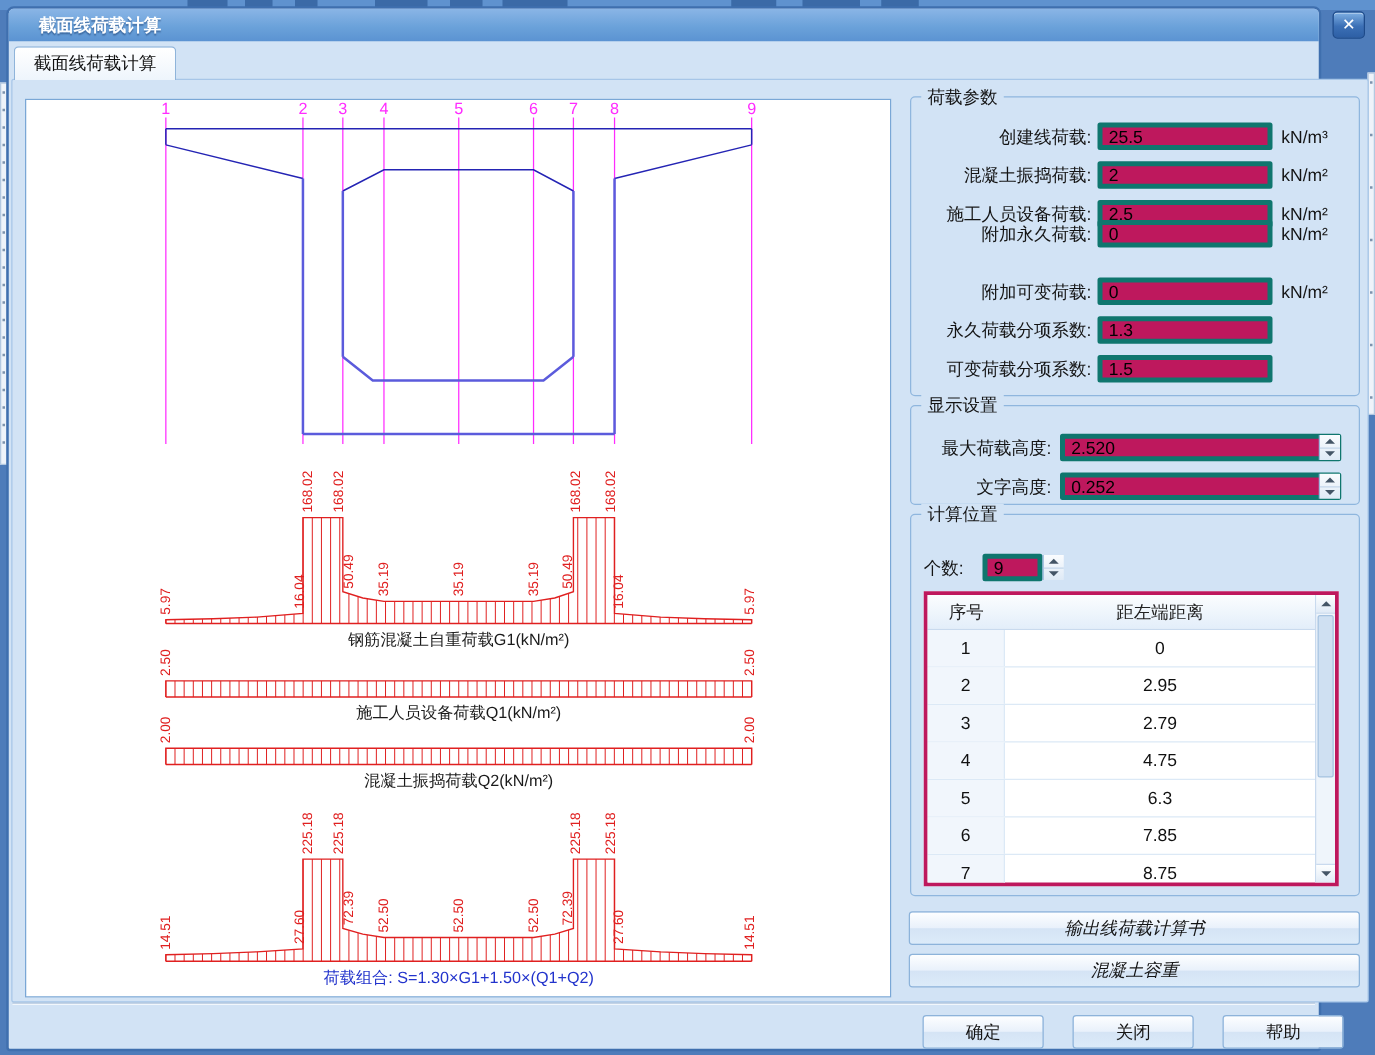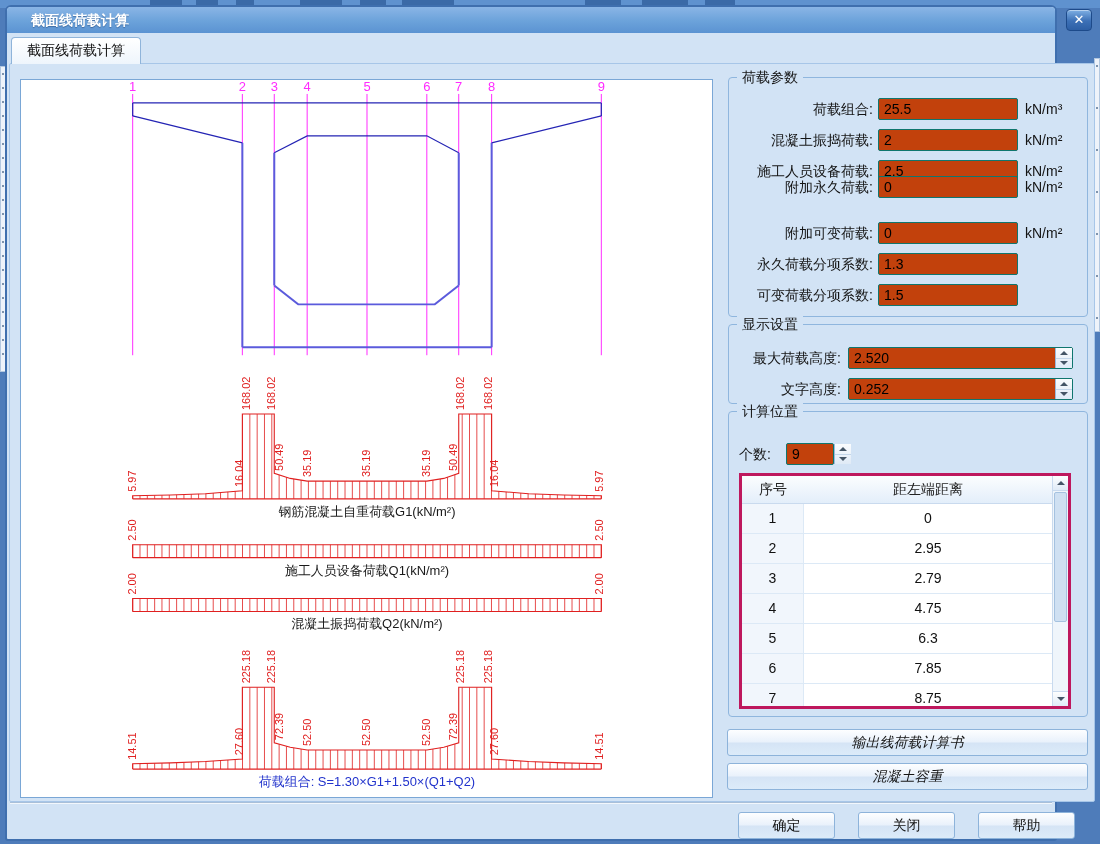--- a/index.html
+++ b/index.html
@@ -37,22 +37,22 @@
   .canvas { position:absolute; left:13px; top:72px; width:693px; height:719px;
             background:#fff; border:1px solid #7aa7d6; }
   .canvas svg { display:block; width:100%; height:100%; }
 
   
   .group { position:absolute; border:1px solid #8fb6de; border-radius:4px; }
   .group-title { position:absolute; top:-9px; left:8px; padding:0 5px; background:#d2e3f5;
                  font-size:14px; color:#141414; }
   .prow { position:absolute; height:22px; }
   .prow .lbl { position:absolute; top:3px; font-size:14px; color:#141414; text-align:right; }
-  .prow input { position:absolute; height:22px; border:1px solid #0f766e; border-radius:2px;
-                background:#c2410c; font-size:14px; color:#000; padding:0 5px;
+  .prow input { position:absolute; height:22px; border:4px solid #0f766e; border-radius:2px;
+                background:#be185d; font-size:14px; color:#000; padding:0 5px;
                 font-family:"Liberation Sans","DejaVu Sans",sans-serif; }
   .prow .unit { position:absolute; top:3px; font-size:14px; color:#141414; }
 
   
   .spin { position:absolute; width:17px; height:20px; border-left:1px solid #9ab9dc;
           background:linear-gradient(#fafcfe,#dfeaf6); display:flex; flex-direction:column; }
   .spin .sb { flex:1; position:relative; cursor:pointer; }
   .spin .sb + .sb { border-top:1px solid #c3d6ea; }
   .spin .tri-up, .spin .tri-dn { position:absolute; left:50%; top:50%; width:0; height:0; margin-left:-4px; }
   .tri-up { margin-top:-2px; border-left:4px solid transparent; border-right:4px solid transparent; border-bottom:4px solid #456; }
@@ -480,21 +480,21 @@
         <text fill="#e02020" font-size="11" text-anchor="start" transform="translate(478.5,677.1442449643888) rotate(-90)">27.60</text>
         <text fill="#e02020" font-size="11" text-anchor="start" transform="translate(583.5,681.6684149756219) rotate(-90)">14.51</text>
         <text x="347" y="708" fill="#2233cc" font-size="13" text-anchor="middle">荷载组合: S=1.30×G1+1.50×(Q1+Q2)</text>
       </svg>
   </div>
 
   <div class="group" style="left:721px;top:70px;width:360px;height:240px">
     <span class="group-title">荷载参数</span>
     <div id="load-param-rows">
         <div class="prow" style="left: 0px; top: 20px; width: 360px;">
-          <span class="lbl" style="left:4px;width:140px">荷载组合:</span>
+          <span class="lbl" style="left:4px;width:140px">创建线荷载:</span>
       <input style="left: 149px; width: 140px;" value="25.5">
       <span class="unit" style="left:296px">kN/m³</span>
         </div>
         <div class="prow" style="left: 0px; top: 51px; width: 360px;">
           <span class="lbl" style="left:4px;width:140px">混凝土振捣荷载:</span>
       <input style="left: 149px; width: 140px;" value="2">
       <span class="unit" style="left:296px">kN/m²</span>
         </div>
         <div class="prow" style="left: 0px; top: 82px; width: 360px;">
           <span class="lbl" style="left:4px;width:140px">施工人员设备荷载:</span>

